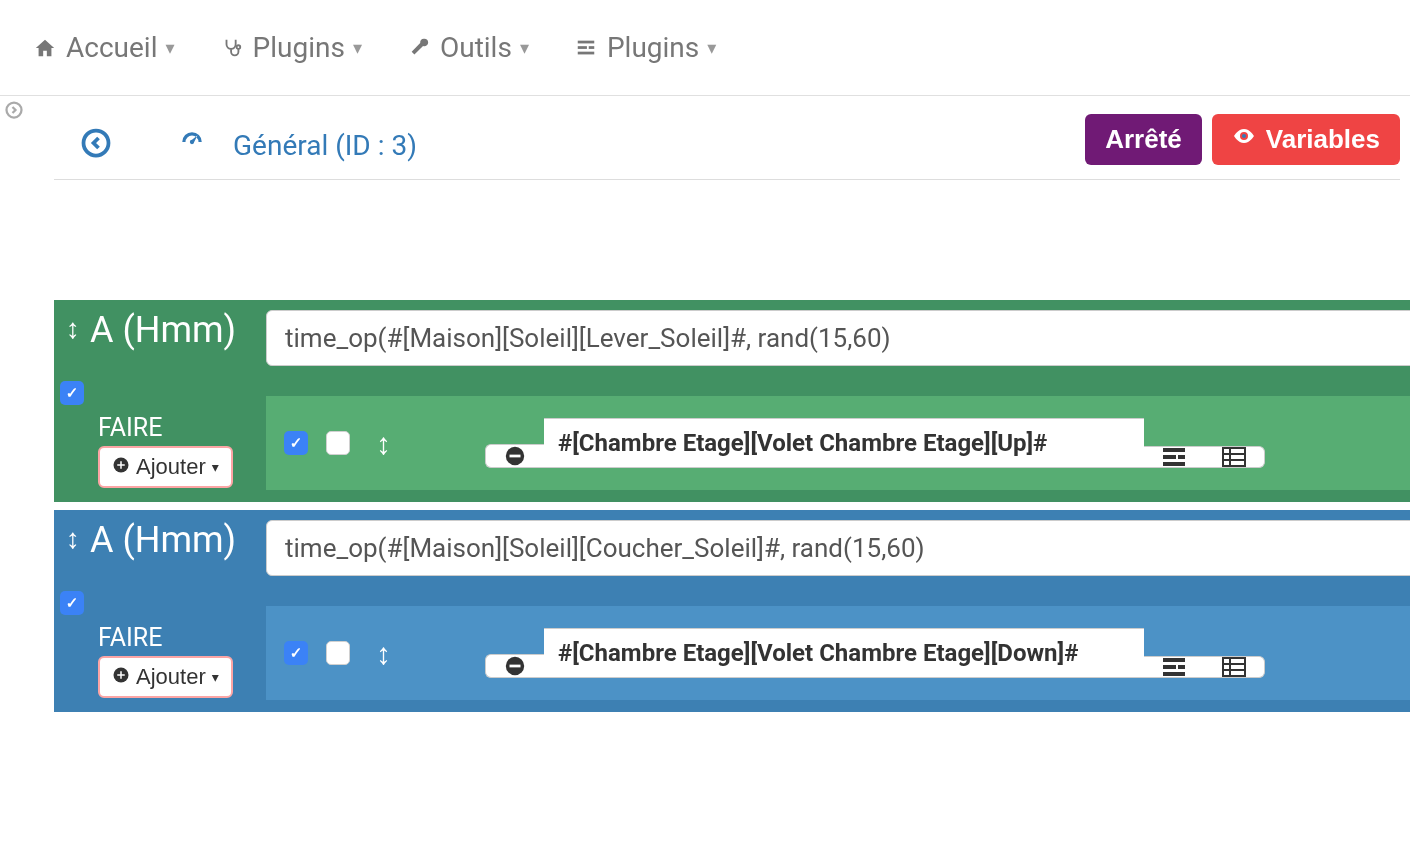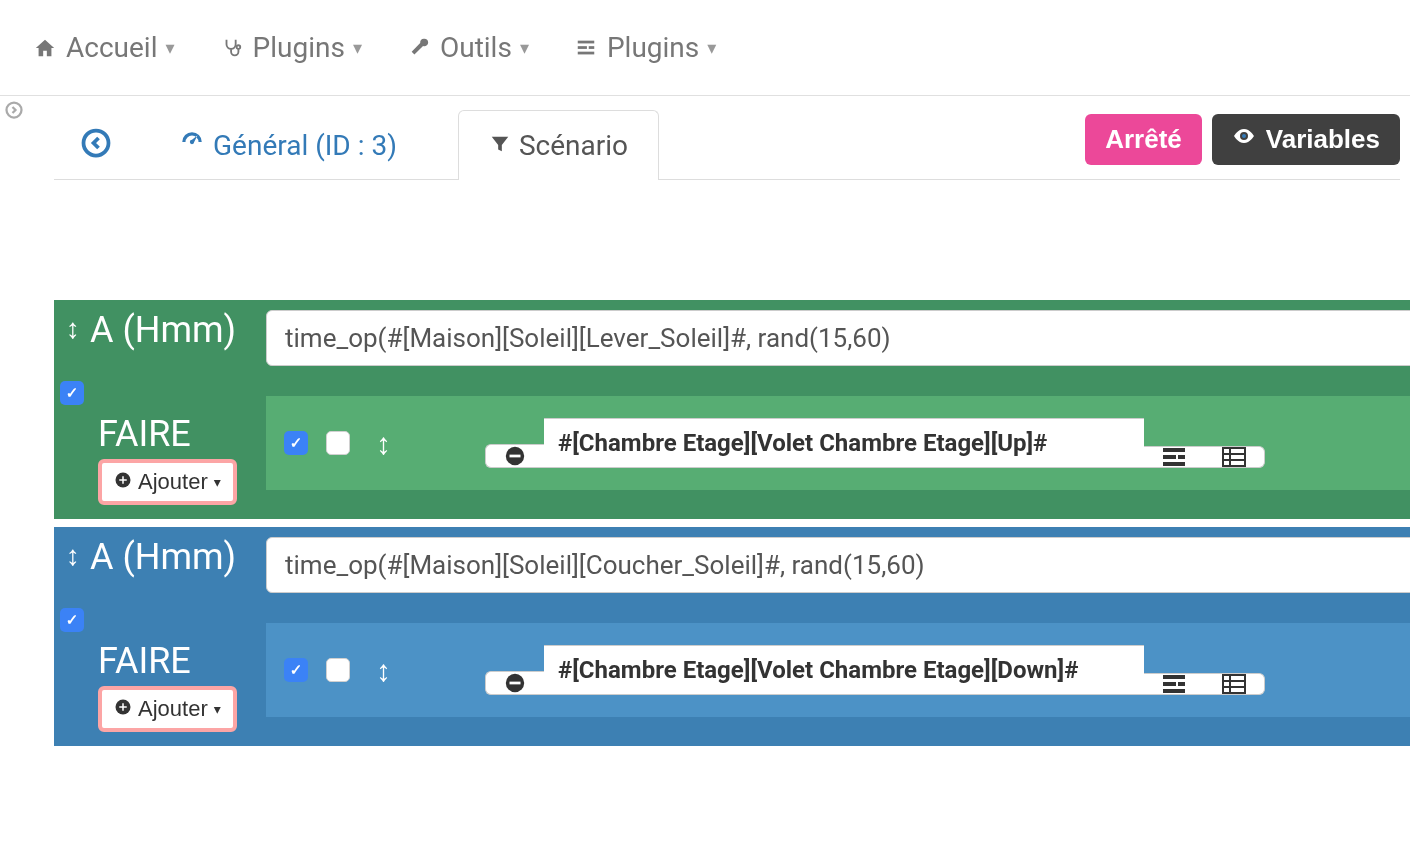--- a/index.html
+++ b/index.html
@@ -96,21 +96,21 @@
     padding: 18px 30px;
     font-size: 28px;
     color: #337ab7;
     cursor: pointer;
     border: 1px solid transparent;
     border-bottom: none;
     border-top-left-radius: 6px;
     border-top-right-radius: 6px;
     display: flex;
     align-items: center;
-    gap: 8px;
+    gap: 28px;
     margin-bottom: -1px;
   }
   .tab.active {
     border-color: #ddd;
     background: #fff;
     color: #555;
   }
   .tabbar-right {
     display: flex;
     gap: 10px;
@@ -121,22 +121,22 @@
     align-items: center;
     gap: 10px;
     padding: 10px 20px;
     font-size: 26px;
     font-weight: 600;
     color: #fff;
     border: none;
     border-radius: 6px;
     cursor: pointer;
   }
-  .btn-danger { background: #ec4899; }
-  .btn-info { background: #404040; }
+  .btn-danger { background: #701a75; }
+  .btn-info { background: #ef4444; }
   .btn-info2 { background: #337ab7; }
   .tabbar-right .btn { font-weight: 700; }
 
   
   .blocks {
     padding: 120px 0 0 54px;
   }
   .block {
     display: flex;
     margin-bottom: 8px;
@@ -190,28 +190,28 @@
     display: inline-block;
     border: 1px solid #d0d0d0;
   }
   .a-label {
     color: #fff;
     font-size: 36px;
     line-height: 1.25;
   }
   .faire-label {
     color: #fff;
-    font-size: 36px;
+    font-size: 25px;
     margin-top: 8px;
     margin-left: 36px;
   }
   .btn-light {
     background: #fff;
     color: #333;
-    border: 4px solid #fca5a5;
+    border: 2px solid #fca5a5;
     border-radius: 6px;
     padding: 6px 12px;
     font-size: 22px;
     display: inline-flex;
     align-items: center;
     gap: 6px;
     cursor: pointer;
     margin-left: 36px;
     margin-top: 4px;
   }
@@ -339,28 +339,20 @@
         </svg>
     </div>
     <div class="tab">
       <span>
         <svg width="26" height="26" viewBox="0 0 24 24" fill="#337ab7">
             <path d="M12 3a9 9 0 00-9 9h3a6 6 0 1112 0h3a9 9 0 00-9-9zm0 7l5-4-3 6a2 2 0 11-2-2z"></path>
           </svg>
       </span>
       <span>Général (ID : 3)</span>
     </div>
-    <div class="tab active">
-      <span>
-        <svg width="22" height="22" viewBox="0 0 24 24" fill="#555">
-            <path d="M3 4h18l-7 9v7l-4-2v-5z"></path>
-          </svg>
-      </span>
-      <span>Scénario</span>
-    </div>
   </div>
   <div class="tabbar-right">
     <button class="btn btn-danger">
       <span>Arrêté</span>
     </button>
     <button class="btn btn-info">
       <span>
         <svg width="24" height="24" viewBox="0 0 24 24" fill="#fff">
             <path d="M12 5C6 5 2 12 2 12s4 7 10 7 10-7 10-7-4-7-10-7zm0 11a4 4 0 110-8 4 4 0 010 8z"></path>
             <circle cx="12" cy="12" r="2" fill="#337ab7"></circle>

